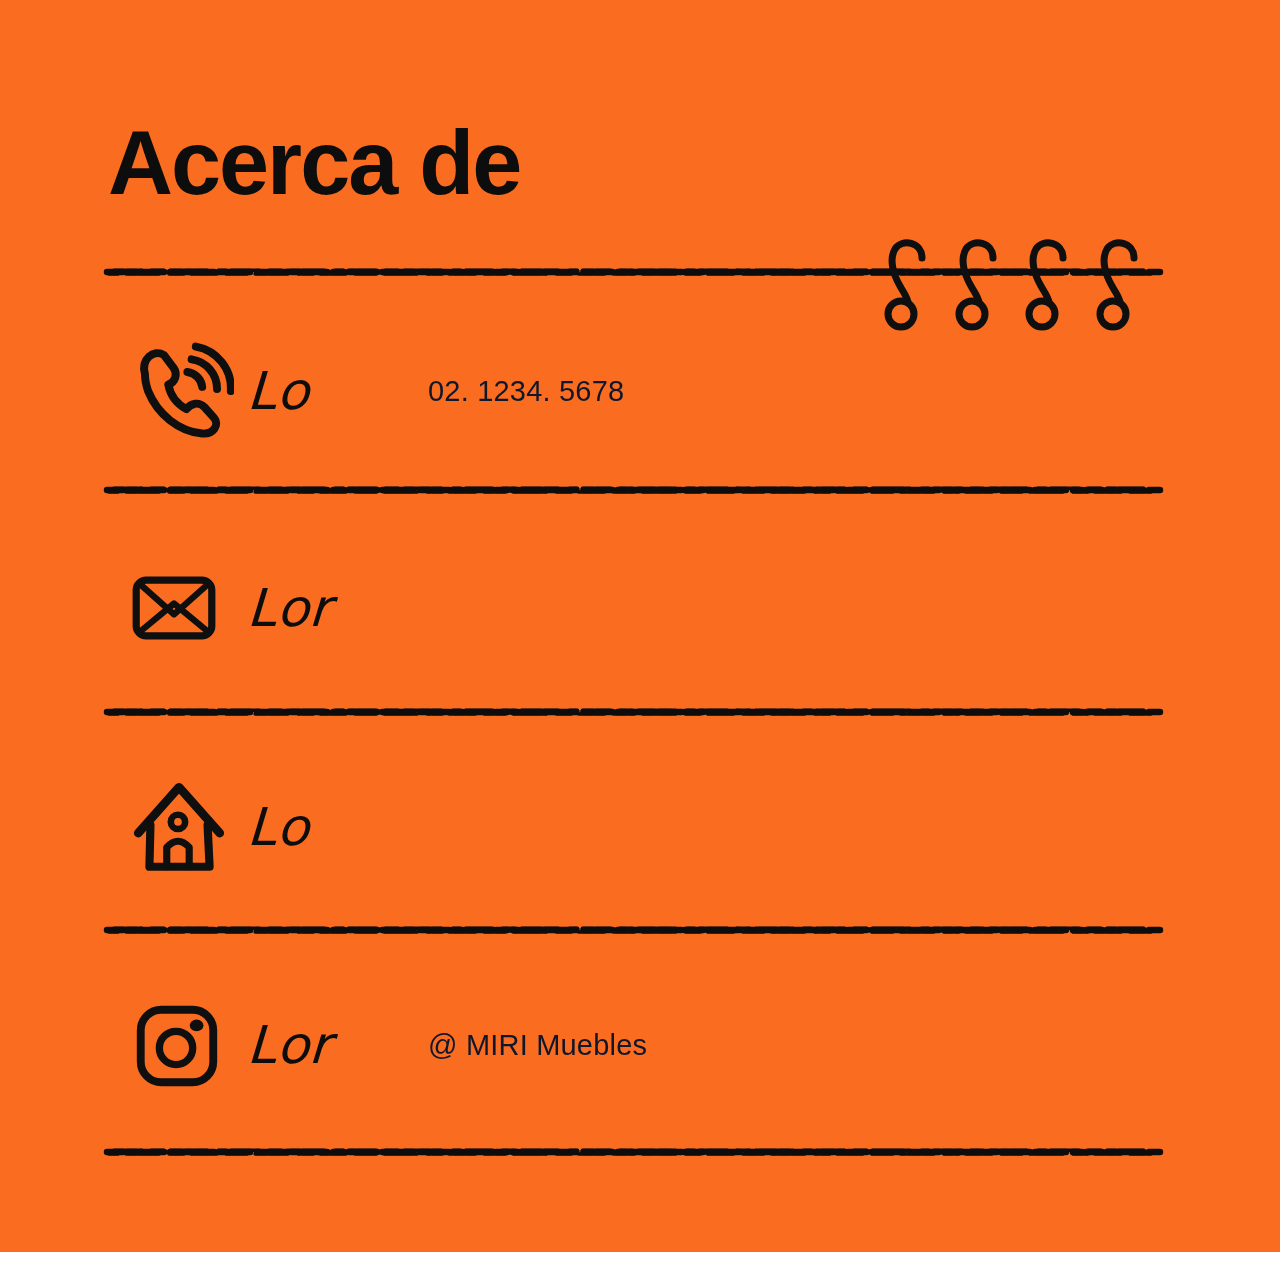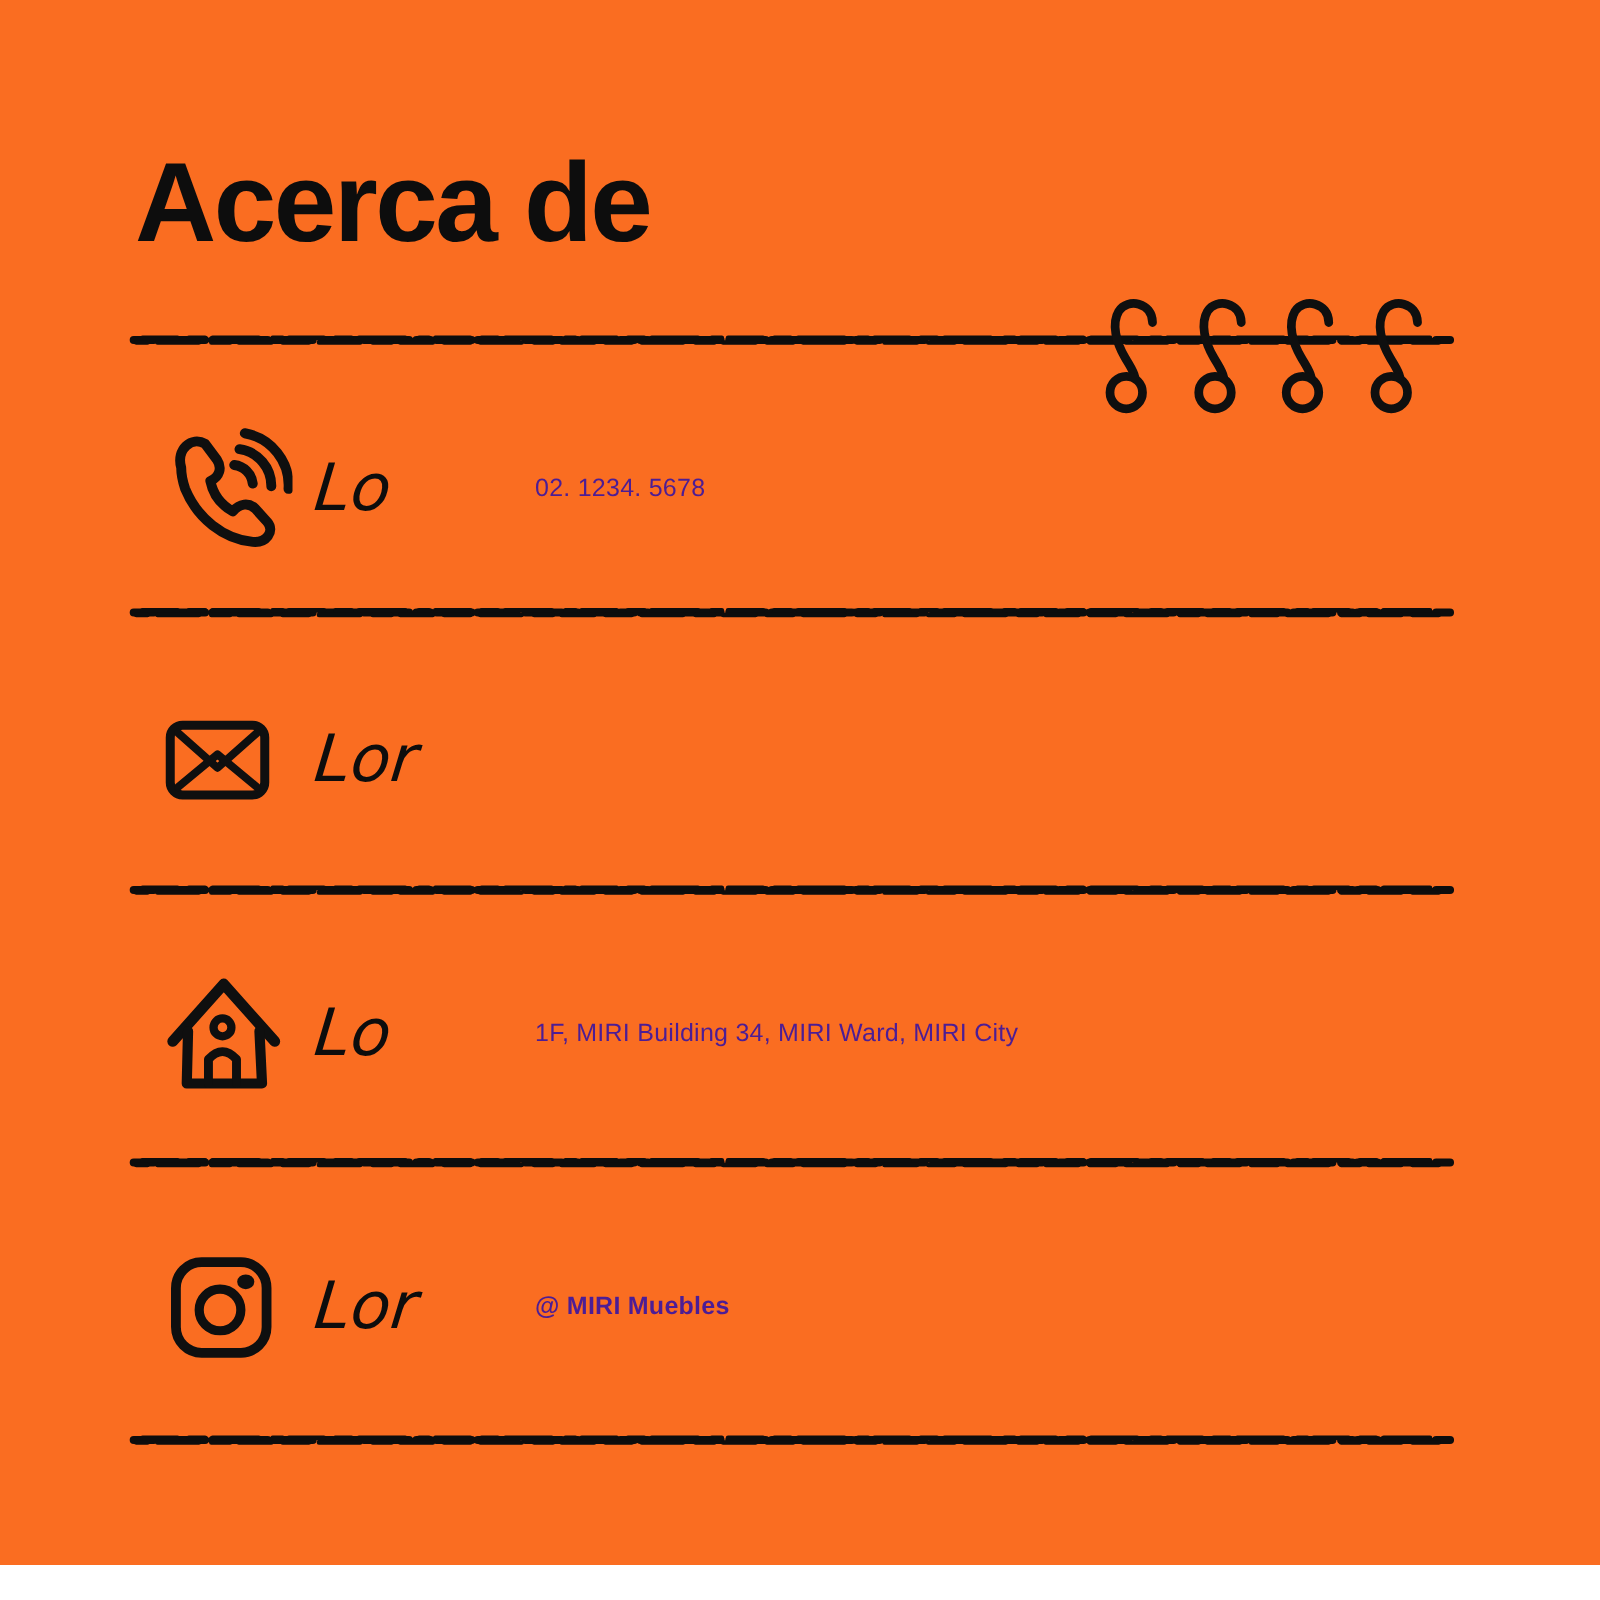--- a/index.html
+++ b/index.html
@@ -56,26 +56,26 @@
     font-size:52px;
     font-weight:500;
     color:#0d0d0d;
     transform:skewX(-6deg);
   }
   .row .value{
     position:absolute;
     left:428px; top:0;
     height:110px;
     display:flex;align-items:center;
-    font-size:20px;
+    font-size:29px;
     letter-spacing:.2px;
-    color:#4c1d95;
+    color:#0f172a;
   }
   .w500{font-weight:500;}
-  .w600{font-weight:700;}
+  .w600{font-weight:400;}
   .ink{stroke:#0f0f0f;fill:none;stroke-linecap:round;stroke-linejoin:round;}
 </style>
 </head>
 <body>
 
 <div class="canvas">
 
   <div class="page-title">Acerca de</div>
 
   <div class="sep" style="top:265px;">
@@ -156,21 +156,20 @@
   <div class="row" style="top:772px;">
     <span class="icon" style="top:4px;width:102px;height:102px;">
       <svg viewBox="0 0 100 100">
         <path class="ink" stroke-width="8.5" d="M10 56 L50 11 L90 56"></path>
         <path class="ink" stroke-width="8" d="M22 48 L21 89 L80 89 L78 48"></path>
         <circle class="ink" stroke-width="6.5" cx="49" cy="45" r="7"></circle>
         <path class="ink" stroke-width="7" d="M38 89 L38 70 Q49 58 60 70 L60 89"></path>
       </svg>
     </span>
     <span class="label">Lo</span>
-    <span class="value w500">1F, MIRI Building 34, MIRI Ward, MIRI City</span>
   </div>
 
   <div class="sep" style="top:923px;">
     <svg viewBox="0 0 1065 14" preserveAspectRatio="none">
       <line x1="5" y1="7" x2="1060" y2="7" stroke-width="6.5" stroke-dasharray="16 5 8 4 24 6 11 5 6 3 19 5 31 7 9 4"></line>
       <line x1="12" y1="5.2" x2="1048" y2="5.2" stroke-width="3.6" stroke-dasharray="28 9 13 6 37 11 8 5"></line>
       <line x1="7" y1="9" x2="1056" y2="9" stroke-width="3.6" stroke-dasharray="21 8 33 10 15 7 26 9" stroke-dashoffset="12"></line>
     </svg>
   </div>
 

